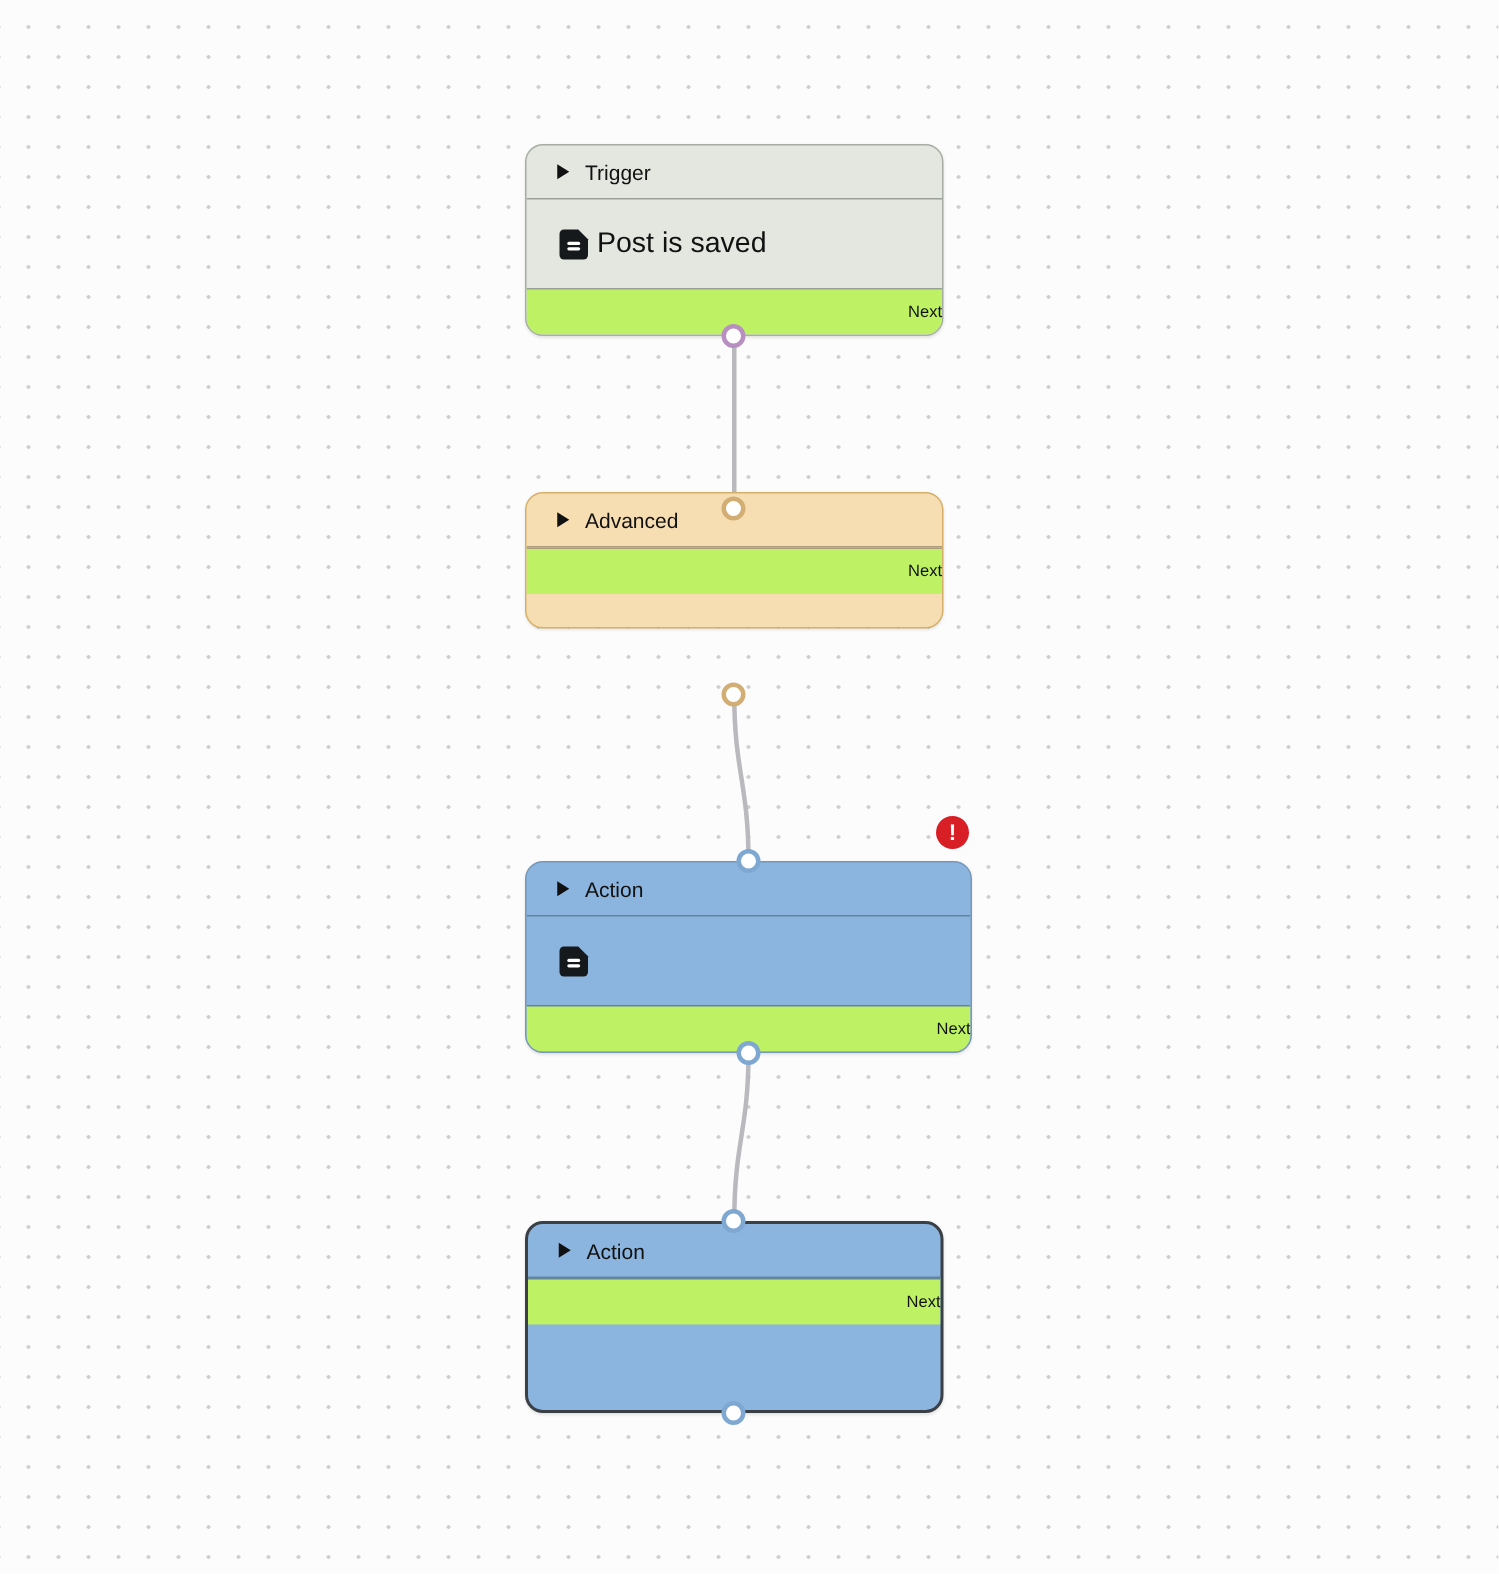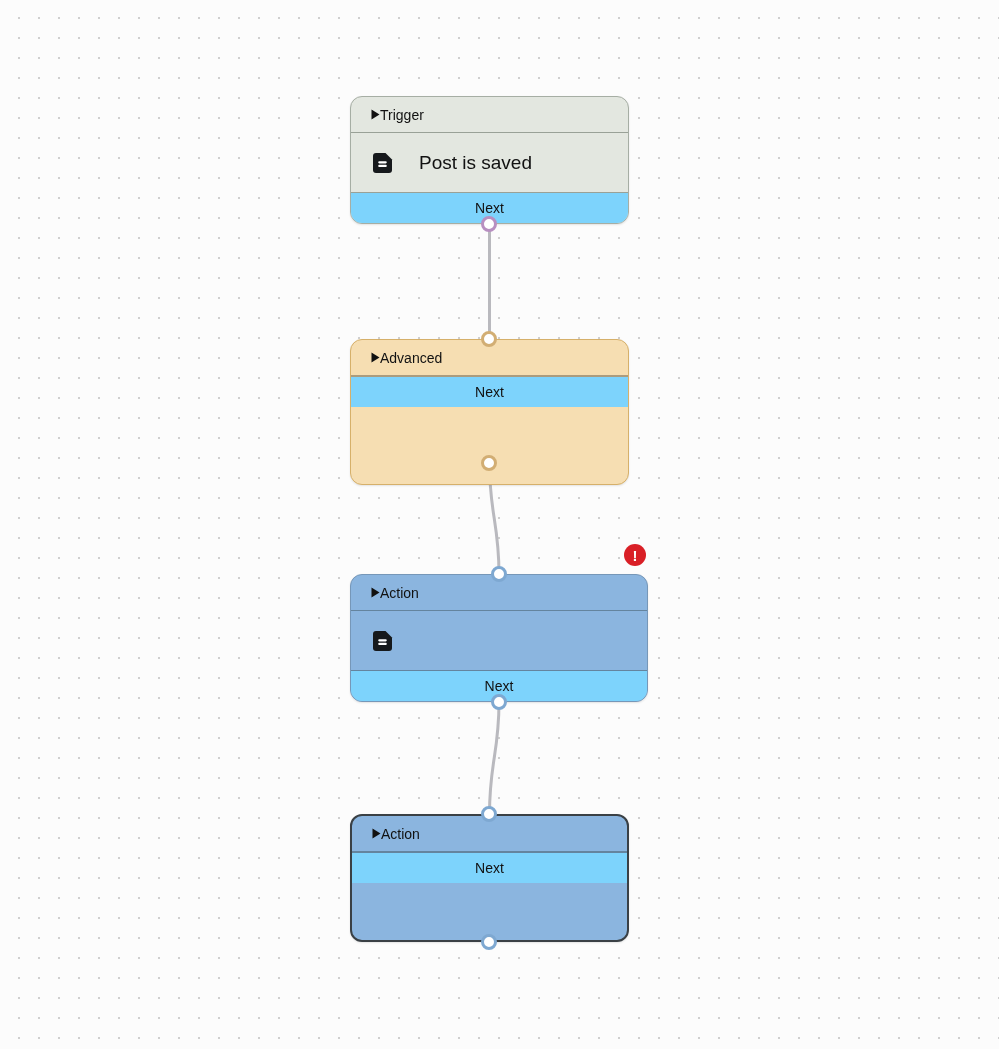--- a/index.html
+++ b/index.html
@@ -37,42 +37,43 @@
     box-shadow: 0 1px 2px rgba(0,0,0,0.10);
     z-index: 2;
   }
   .node.selected { border-width: 2px; }
 
   .node-header {
     height: 36px;
     flex: 0 0 36px;
     display: flex;
     align-items: center;
+    gap: 10px;
     padding: 0 20px;
     font-size: 14px;
     border-bottom: 1px solid var(--divider, #888);
     cursor: pointer;
   }
   .node-body {
     flex: 1 1 auto;
     display: flex;
     align-items: center;
-    gap: 24px;
+    gap: 3px;
     padding: 0 20px;
     font-size: 19px;
   }
   .node-footer {
     height: 31px;
     flex: 0 0 31px;
-    background: #7dd3fc;
+    background: #bef264;
     border-top: 1px solid var(--divider, #888);
     display: flex;
     align-items: center;
-    justify-content: center;
-    font-size: 14px;
+    justify-content: flex-end;
+    font-size: 11px;
   }
   .disclosure { display: inline-flex; width: 9px; }
   .body-icon { display: inline-flex; width: 24px; height: 24px; }
 
   .port {
     position: absolute;
     width: 16px;
     height: 16px;
     border-radius: 50%;
     background: #ffffff;
@@ -125,21 +126,21 @@
           <rect x="7.2" y="13.8" width="8.6" height="2.2" rx="1.1" fill="#fff"></rect>
         </svg>
       </span>
       <span>Post is saved</span>
     </div>
     <div class="node-footer">
       <span>Next</span>
     </div>
   </div>
 
-  <div class="node" style="left: 350px; top: 339px; width: 279px; height: 146px; --bg: #f6deb2; --border: #d6b06a; --divider: #ab9c7e;">
+  <div class="node" style="left: 350px; top: 328px; width: 279px; height: 91px; --bg: #f6deb2; --border: #d6b06a; --divider: #ab9c7e;">
     <div class="node-header">
       <span class="disclosure">
         <svg width="9" height="11" viewBox="0 0 9 11">
             <path d="M0.5 0.5 L8.5 5.5 L0.5 10.5 Z" fill="#111"></path>
           </svg>
       </span>
       <span>Advanced</span>
     </div>
     <div class="node-footer">
       <span>Next</span>

